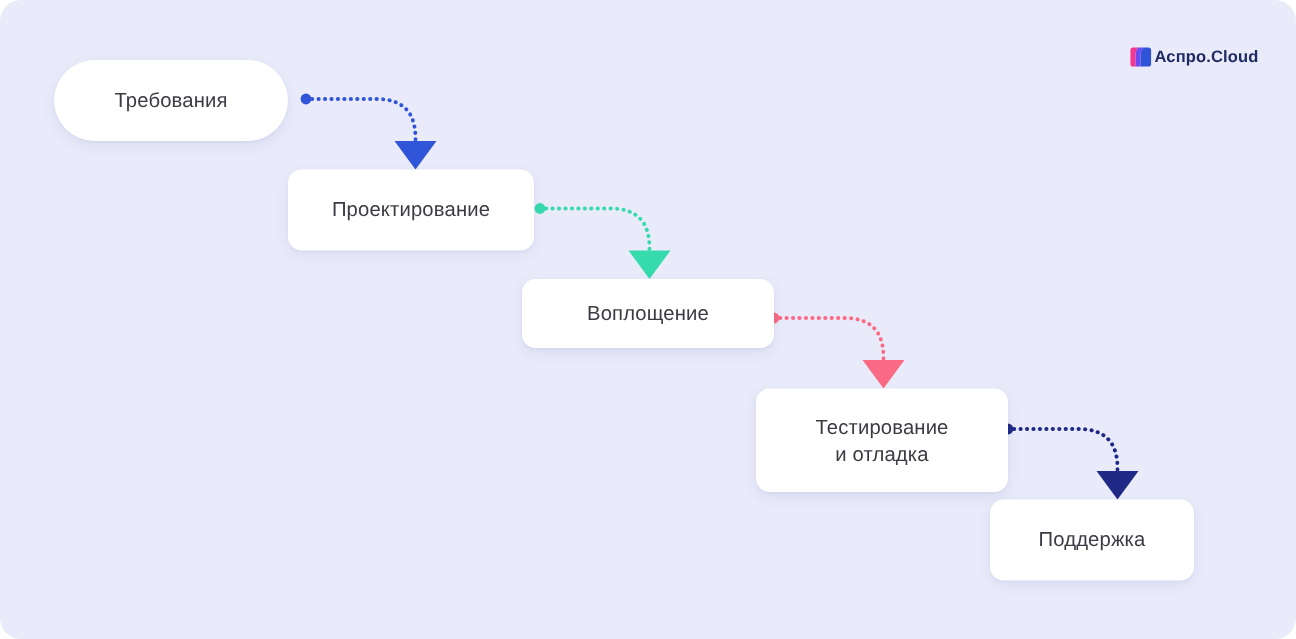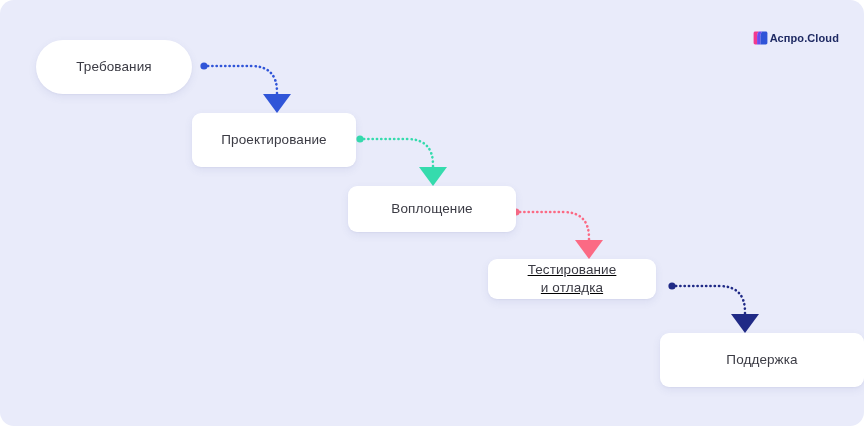--- a/index.html
+++ b/index.html
@@ -94,26 +94,26 @@
   </div>
 
   <div class="node-box" style="left: 192px; top: 113px; width: 164px; height: 54px;">
     <span class="node-label">Проектирование</span>
   </div>
 
   <div class="node-box" style="left: 348px; top: 186px; width: 168px; height: 46px;">
     <span class="node-label">Воплощение</span>
   </div>
 
-  <div class="node-box" style="left: 488px; top: 259px; width: 168px; height: 40px; text-decoration: underline;">
+  <div class="node-box" style="left: 504px; top: 259px; width: 168px; height: 69px;">
     <span class="node-label">Тестирование
 и отладка</span>
   </div>
 
-  <div class="node-box" style="left: 660px; top: 333px; width: 204px; height: 54px;">
+  <div class="node-box" style="left: 660px; top: 333px; width: 136px; height: 54px;">
     <span class="node-label">Поддержка</span>
   </div>
 
   <div id="brand">
     <svg class="brand-mark" width="15" height="14" viewBox="0 0 15 14" xmlns="http://www.w3.org/2000/svg">
       <path d="M2.2 0.6 H6.0 C6.0 0.6 4.1 2.0 4.1 5.2 V13.4 H2.2 C1.3 13.4 0.6 12.7 0.6 11.8 V2.2 C0.6 1.3 1.3 0.6 2.2 0.6 Z" fill="#f2398f"></path>
       <path d="M6.0 0.6 H9.3 C9.3 0.6 7.4 2.1 7.4 5.3 V13.4 H4.1 V5.2 C4.1 2.0 6.0 0.6 6.0 0.6 Z" fill="#6b4bf0"></path>
       <path d="M9.3 0.6 H12.8 C13.7 0.6 14.4 1.3 14.4 2.2 V11.8 C14.4 12.7 13.7 13.4 12.8 13.4 H7.4 V5.3 C7.4 2.1 9.3 0.6 9.3 0.6 Z" fill="#2f54d8"></path>
     </svg>
     <span id="brand-text">Аспро.Cloud</span>

